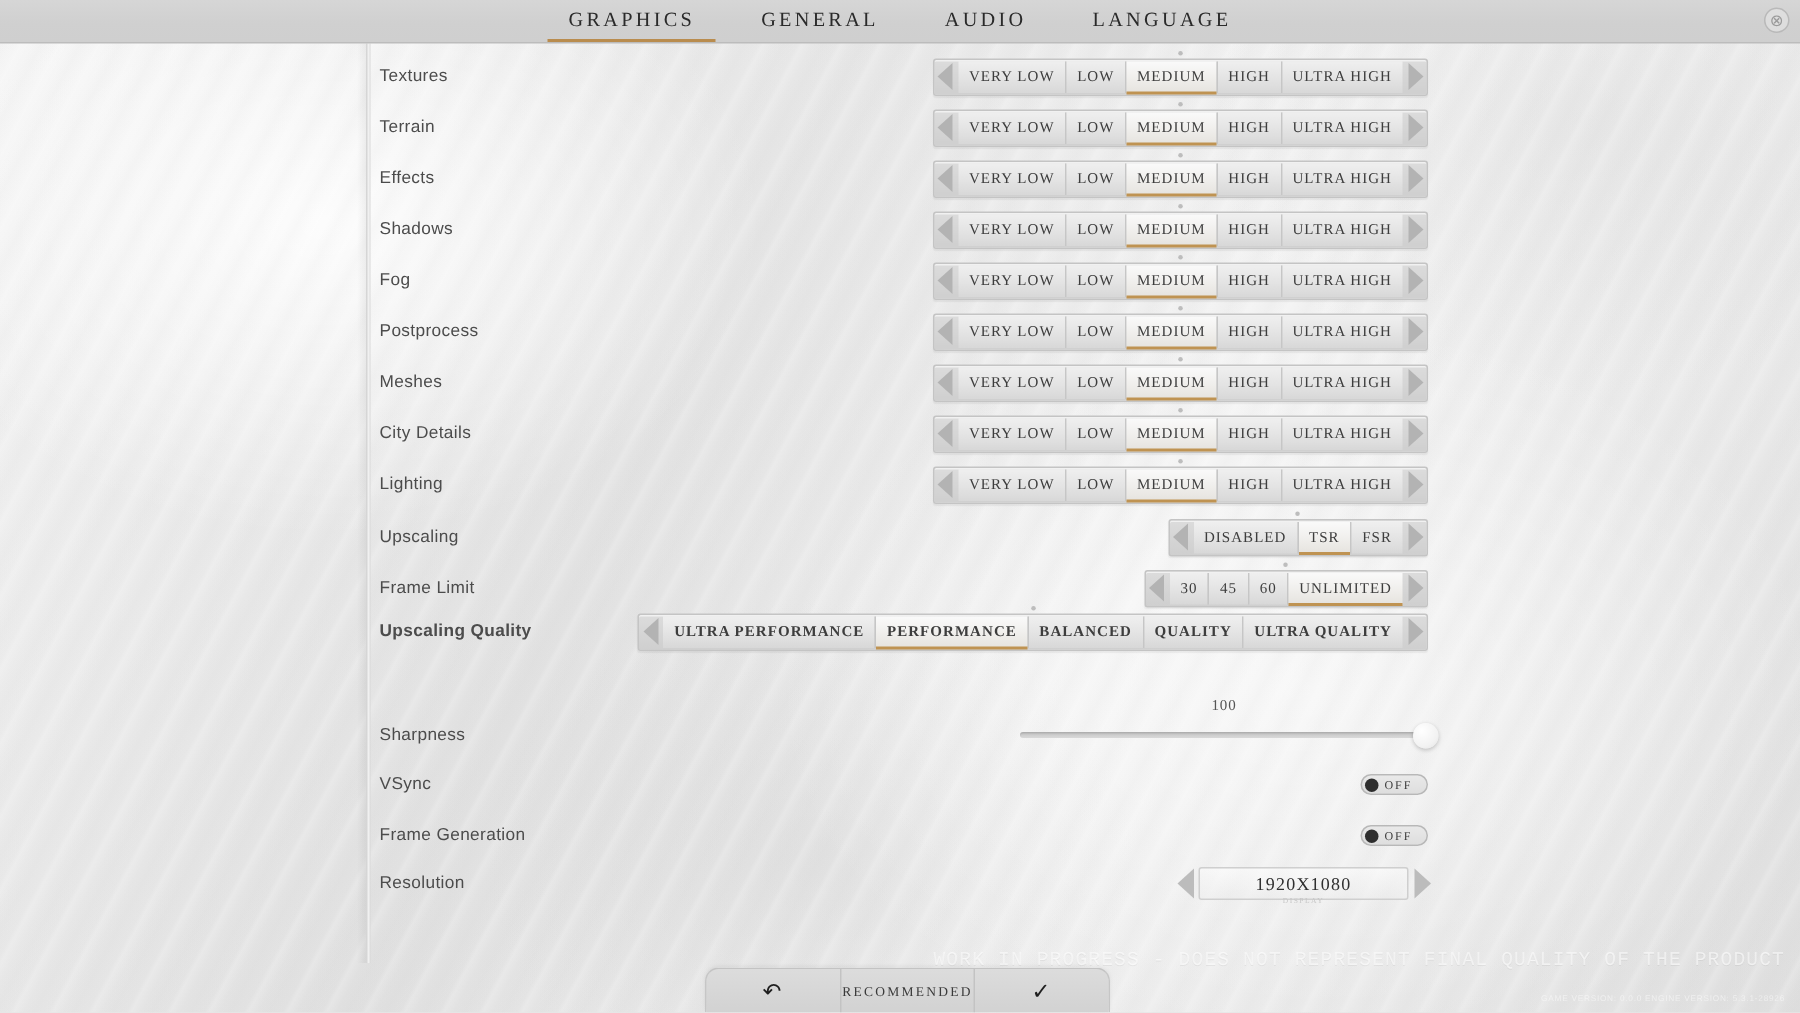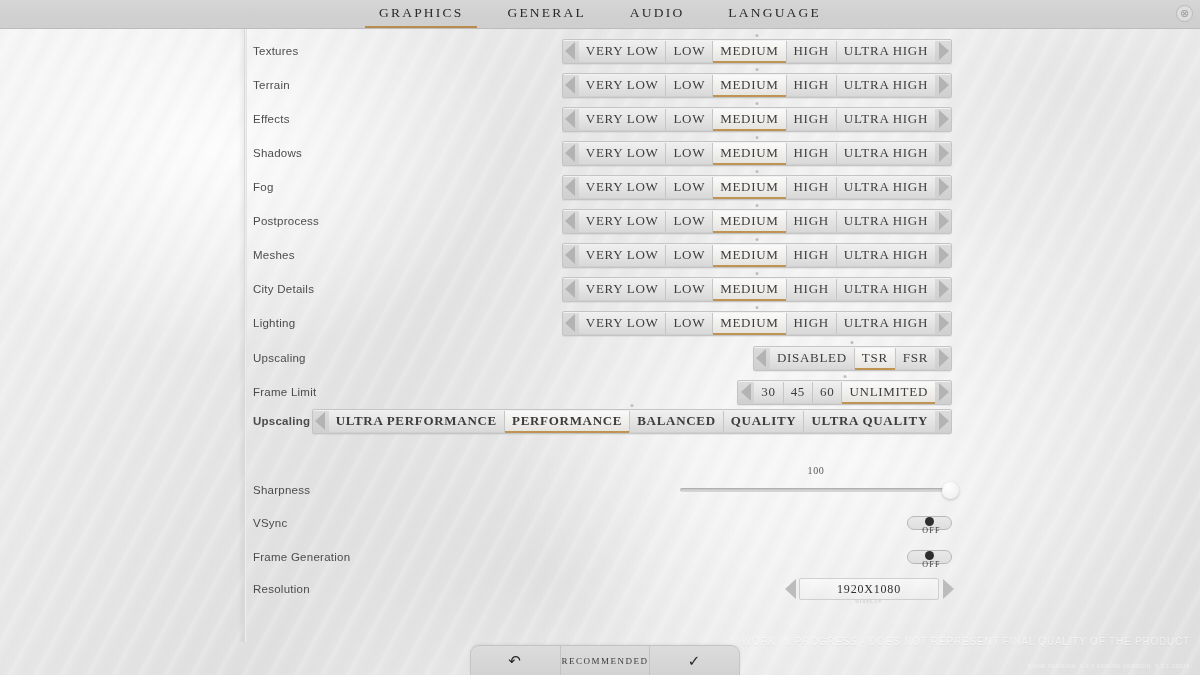--- a/index.html
+++ b/index.html
@@ -171,21 +171,21 @@
   .sel-arrow.right .tri { border-left: 10px solid #b3b3b3; }
 
   .sel-opts {
     display: flex;
     flex: 1;
     align-items: stretch;
     padding: 1px;
   }
   .sel-opt {
     font-family: "Liberation Serif", serif;
-    font-size: 13px;
+    font-size: 10px;
     letter-spacing: 0.7px;
     color: #3d3d3d;
     display: flex;
     align-items: center;
     justify-content: center;
     padding: 0 7px;
     border-right: 1px solid #c6c6c6;
     background: linear-gradient(180deg, rgba(255,255,255,0.55), rgba(240,240,240,0.25));
     position: relative;
     cursor: pointer;
@@ -250,21 +250,20 @@
   .toggle {
     width: 45px; height: 14px;
     border-radius: 8px;
     border: 1px solid #b8b8b8;
     background: linear-gradient(180deg, #e9e9e9, #dedede);
     display: flex;
     align-items: center;
     padding: 0 2px;
     cursor: pointer;
     position: relative;
-    flex-direction: column;
   }
   .toggle-knob {
     width: 9px; height: 9px;
     border-radius: 50%;
     background: #2e2e2e;
     flex: none;
   }
   .toggle-label {
     font-family: "Liberation Serif", serif;
     font-size: 8px;
@@ -351,22 +350,22 @@
     font-family: "DejaVu Sans", sans-serif;
     font-size: 15px;
     color: #1f1f1f;
   }
 
   
   #wip-text {
     position: absolute;
     right: 10px;
     bottom: 28px;
-    font-family: Liberation Sans, sans-serif;
-    font-size: 10px;
+    font-family: Liberation Mono, monospace;
+    font-size: 13px;
     letter-spacing: 0.8px;
     color: rgba(255,255,255,0.62);
     text-shadow: 0 1px 0 rgba(0,0,0,0.05);
     z-index: 4;
     white-space: nowrap;
   }
   #version-text {
     position: absolute;
     right: 10px;
     bottom: 6px;

